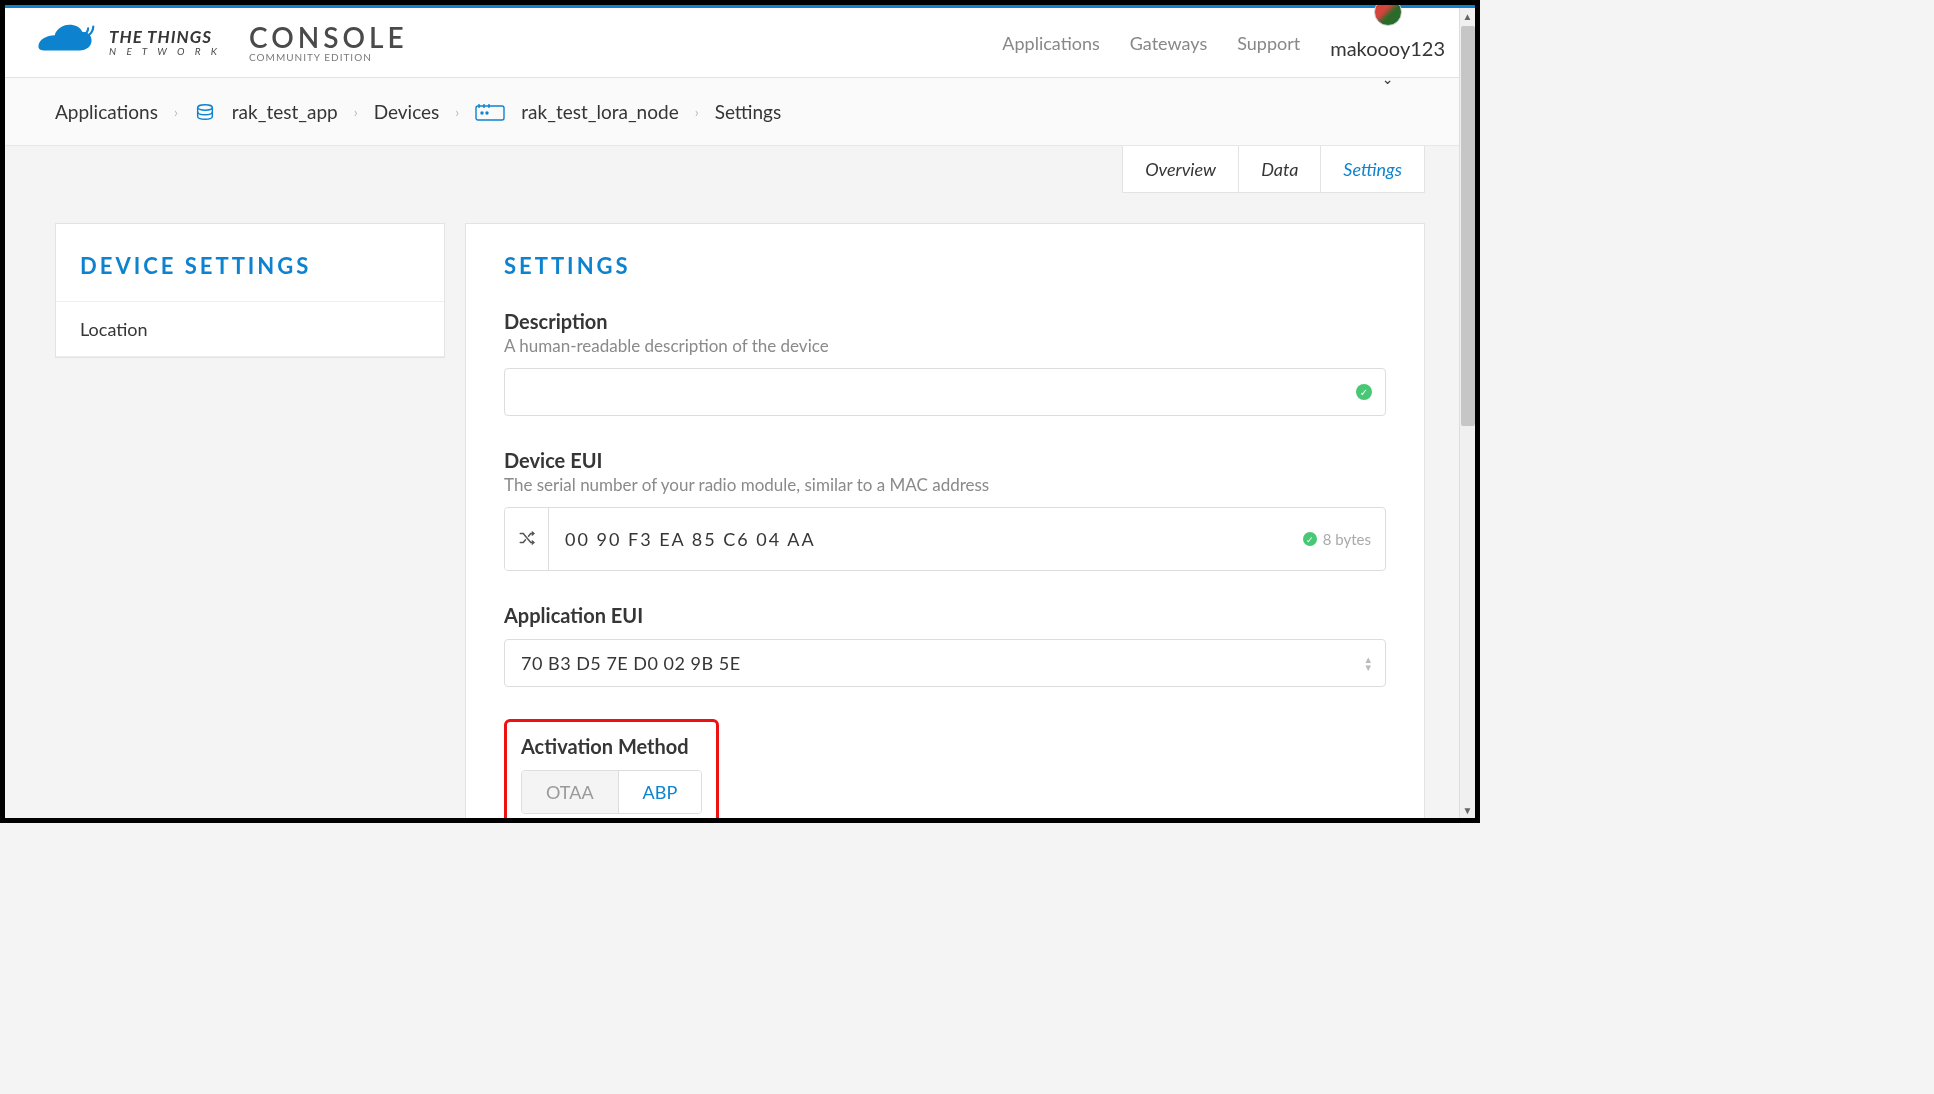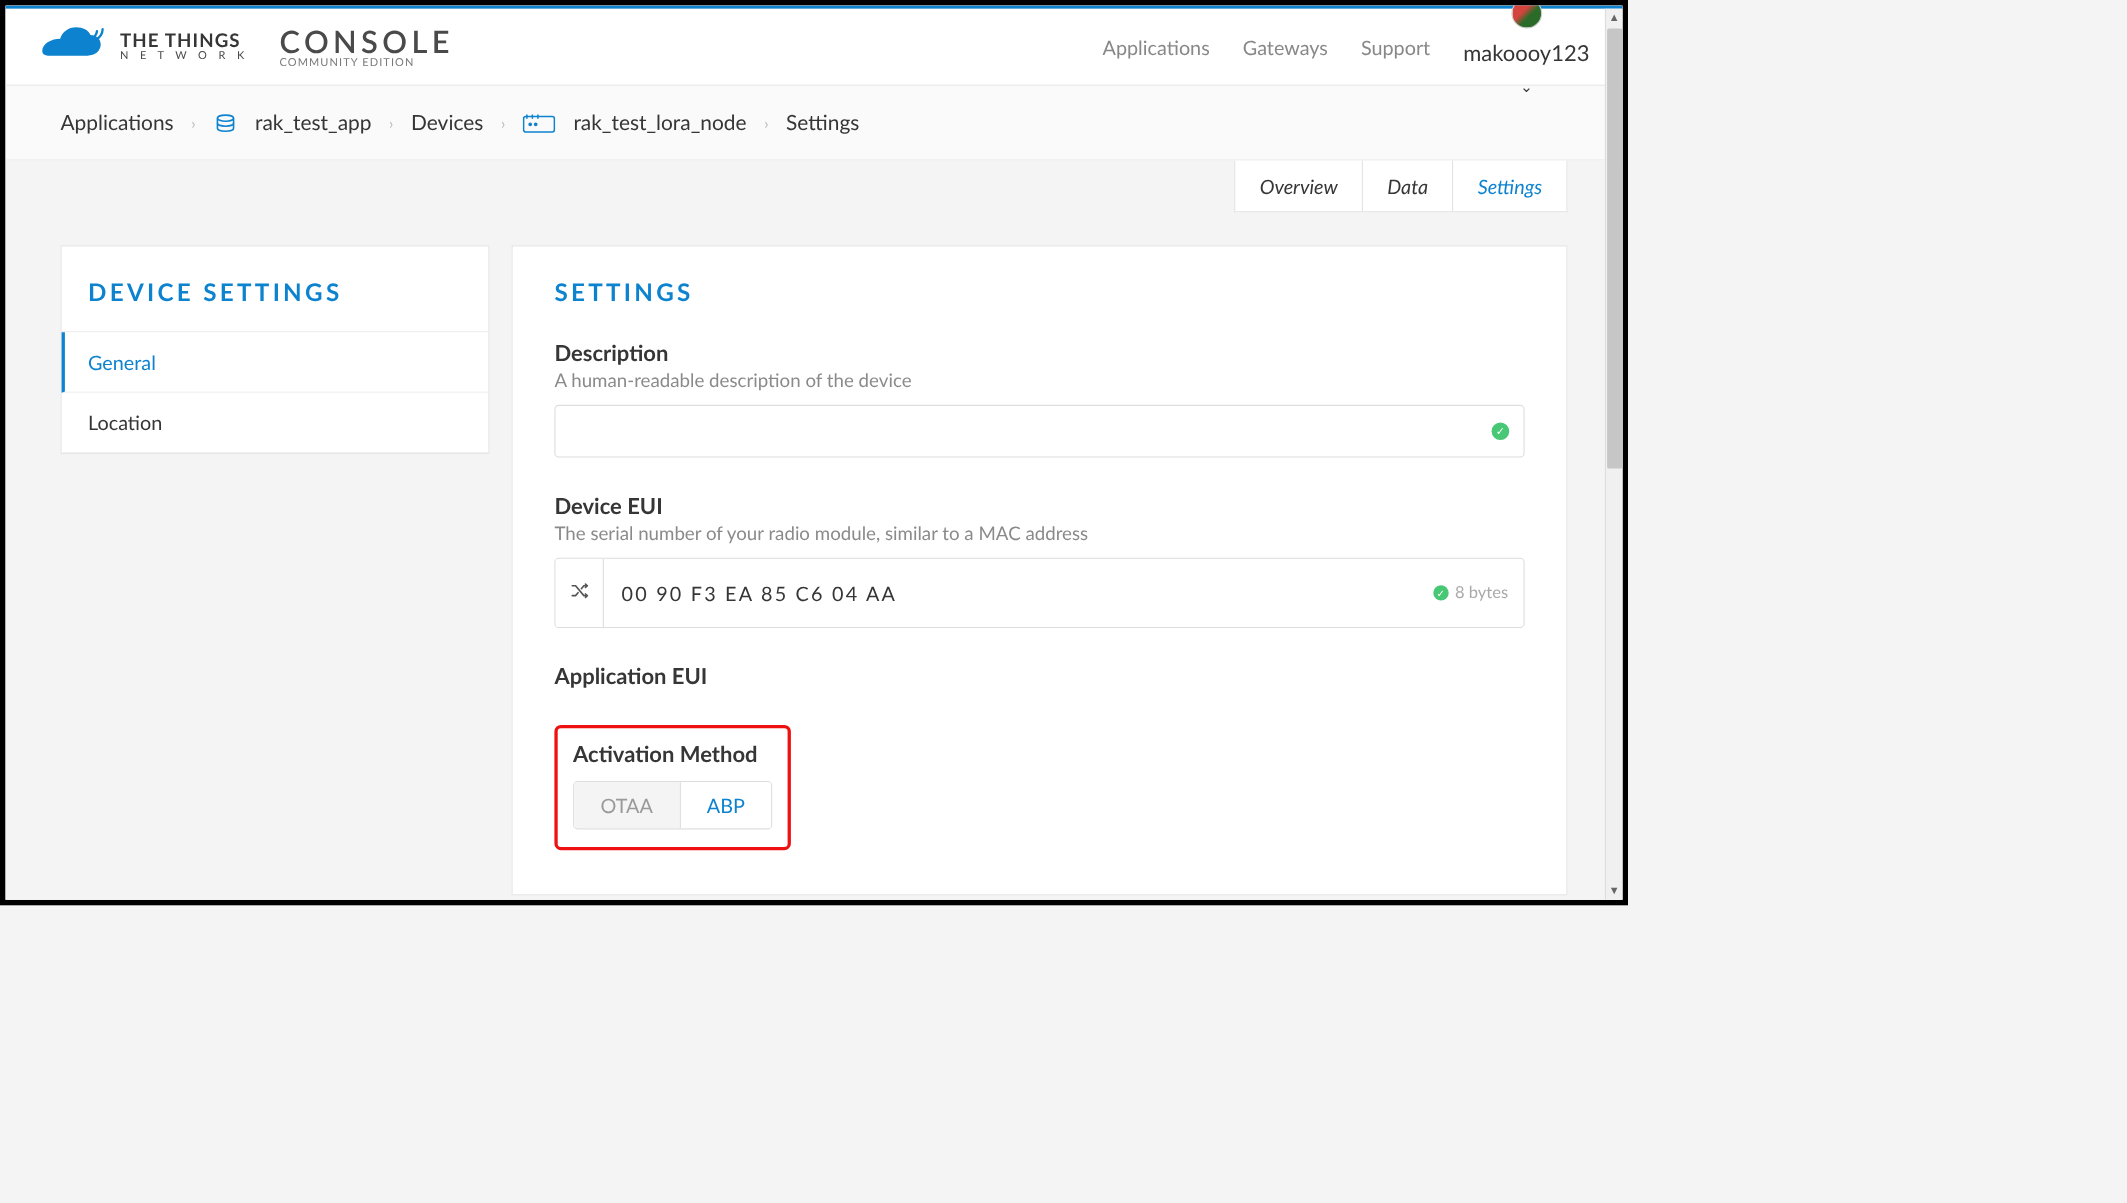--- a/index.html
+++ b/index.html
@@ -24,21 +24,21 @@
   height: 70px;
   background: #fff;
   border-bottom: 1px solid #e3e3e3;
   display: flex;
   align-items: center;
   padding: 0 30px;
 }
 .logo-area { display: flex; align-items: center; gap: 14px; }
 .cloud-icon { width: 60px; height: 38px; position: relative; }
 .cloud-icon svg { width: 100%; height: 100%; }
-.logo-text { line-height: 1.1; }
+.logo-text { line-height: 1.1; font-style: italic; }
 .logo-text .line1 { font-size: 17px; font-weight: 700; letter-spacing: 1px; color: #363636; }
 .logo-text .line2 { font-size: 10px; letter-spacing: 4px; color: #4a4a4a; }
 .logo-console { margin-left: 14px; line-height: 1.05; }
 .logo-console .c1 { font-size: 28px; font-weight: 600; letter-spacing: 4px; color: #4a4a4a; }
 .logo-console .c2 { font-size: 10px; letter-spacing: 1px; color: #7a7a7a; }
 .header-spacer { flex: 1; }
 .header-nav { display: flex; align-items: center; gap: 30px; }
 .header-nav a { color: #888; font-size: 18px; text-decoration: none; cursor: pointer; }
 .user-area { display: flex; align-items: center; gap: 10px; margin-left: 30px; cursor: pointer; flex-direction: column; }
 .avatar { width: 28px; height: 28px; border-radius: 50%; background: linear-gradient(135deg,#d4443c 40%,#2a6b2a 60%); border:1px solid #ccc;}
@@ -184,21 +184,20 @@
         <div class="tab">Overview</div>
         <div class="tab">Data</div>
         <div class="tab active">Settings</div>
       </div>
     </div>
 
     <div class="content-row">
 
       <div class="side-panel">
         <div class="side-panel-title">DEVICE SETTINGS</div>
-        <div class="side-item active">General</div>
         <div class="side-item">Location</div>
       </div>
 
       <div class="main-panel">
         <div class="main-panel-title">SETTINGS</div>
 
         
         <div class="field">
           <div class="field-label">Description</div>
           <div class="field-help">A human-readable description of the device</div>
@@ -230,20 +229,26 @@
                 <span class="check">✓</span>
                 <span>8 bytes</span>
               </div>
             </div>
           </div>
         </div>
 
         
         <div class="field">
           <div class="field-label">Application EUI</div>
+          <div class="field-input-wrap">
+            <div class="select-wrap">
+              <div class="select-value">70 B3 D5 7E D0 02 9B 5E</div>
+              <div class="select-arrows">▴<br>▾</div>
+            </div>
+          </div>
         </div>
 
         
         <div class="highlight-box">
           <div class="field-label">Activation Method</div>
           <div class="toggle-group">
             <div class="toggle-btn inactive">OTAA</div>
             <div class="toggle-btn active">ABP</div>
           </div>
         </div>

